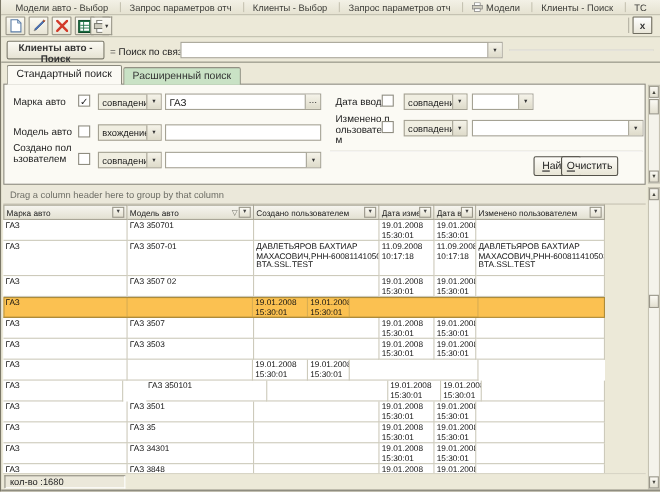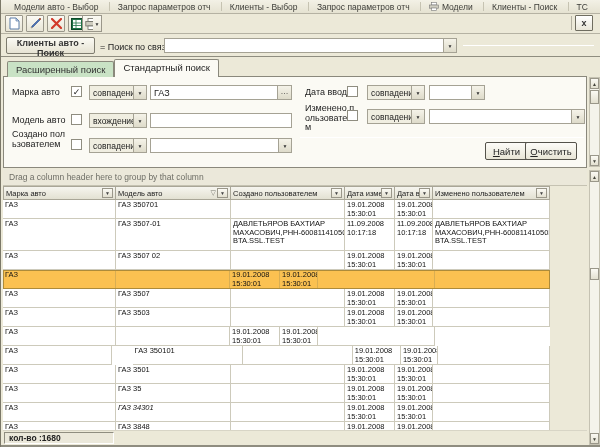--- a/index.html
+++ b/index.html
@@ -85,21 +85,21 @@
   .grid-body{position:absolute;left:2px;top:200px;width:547px;height:230px;overflow:hidden;background:#fff;}
   .grow{display:flex;background:#fff;}
   .grow.sel{background:#FBC151;outline:1px solid #AD8B3A;outline-offset:-1px;}
   .gcell{border-right:1px solid #CDCABB;border-bottom:1px solid #CDCABB;padding:1px 2px 0;overflow:hidden;}
   .grow.sel .gcell{border-right-color:#D9AE52;border-bottom-color:#AD8B3A;}
   .gline{font-size:7.5px;line-height:8.5px;white-space:nowrap;color:#111;}
   
   .statusbar{position:absolute;left:2px;top:430px;width:584px;height:15px;background:#ECE9D8;border-top:1px solid #D8D5C6;}
   .status-cell{position:absolute;left:1px;top:1px;width:110px;height:12px;
     border:1px solid;border-color:#8F8D80 #FFFFFF #FFFFFF #8F8D80;background:#EBE8DA;
-    font-size:8.5px;line-height:11px;padding-left:4px;color:#222;font-weight:bold;}
+    font-size:8.5px;line-height:11px;padding-left:4px;color:#222;}
   .bottom-strip{position:absolute;left:0;bottom:0;width:600px;height:2px;background:#8F8D80;}
 </style>
 </head>
 <body>
 
 <div class="screen">
 
   <div class="tabstrip" id="tabstrip">
       <div class="wtab">
         <span>Модели авто - Выбор</span>
@@ -172,22 +172,22 @@
     <button class="title-btn">Клиенты авто - Поиск</button>
     <span class="rel-label">= Поиск по связи =</span>
     <div class="combo rel-combo">
       <span class="cval"></span>
       <span class="carr">▼</span>
     </div>
     <div class="h-rule"></div>
   </div>
 
   <div class="search-tabs">
+    <div class="stab active">Стандартный поиск</div>
     <div class="stab green" id="greenTab" style="background: rgb(201, 226, 197);">Расширенный поиск</div>
-    <div class="stab active">Стандартный поиск</div>
   </div>
 
   <div class="form-panel">
 
     <span class="fLabel" style="left:8px;top:11px">Марка авто</span>
     <span class="cb checked" style="left:67px;top:9px">✓</span>
     <div class="dd" style="left:85px;top:8px;width:58px">
       <span class="dval">совпадение</span>
       <span class="carr">▼</span>
     </div>
@@ -234,21 +234,21 @@
       <span class="dval">совпадение</span>
       <span class="carr">▼</span>
     </div>
     <div class="combo" style="position:absolute;left:146px;top:61px;width:142px;height:15px">
       <span class="cval"></span>
       <span class="carr">▼</span>
     </div>
 
     <div class="fsep"></div>
     <button class="xbtn" style="left:481px;width:43px"><u>Н</u>айти</button>
-    <button class="xbtn" style="left:521px;width:52px"><u>О</u>чистить</button>
+    <button class="xbtn" style="left:506px;width:52px"><u>О</u>чистить</button>
   </div>
 
   <div class="sbar" style="left:588px;top:77px;height:90px">
     <div class="sbtn" style="top:0">▲</div>
     <div class="sthumb" style="top:12px;height:14px"></div>
     <div class="sbtn" style="bottom:0">▼</div>
   </div>
 
   <div class="group-panel">Drag a column header here to group by that column</div>
 
@@ -459,21 +459,21 @@
         <div class="gcell" style="width: 38px;">
           <div class="gline">19.01.2008</div>
           <div class="gline">15:30:01</div>
         </div>
         <div class="gcell" style="width: 117px;"></div>
       </div>
       <div class="grow" style="height: 19px;">
         <div class="gcell" style="width: 113px;">
           <div class="gline">ГАЗ</div>
         </div>
-        <div class="gcell" style="width: 115px; font-style: italic;">
+        <div class="gcell" style="width: 115px;">
           <div class="gline">ГАЗ 34301</div>
         </div>
         <div class="gcell" style="width: 114px;"></div>
         <div class="gcell" style="width: 50px;">
           <div class="gline">19.01.2008</div>
           <div class="gline">15:30:01</div>
         </div>
         <div class="gcell" style="width: 38px;">
           <div class="gline">19.01.2008</div>
           <div class="gline">15:30:01</div>

